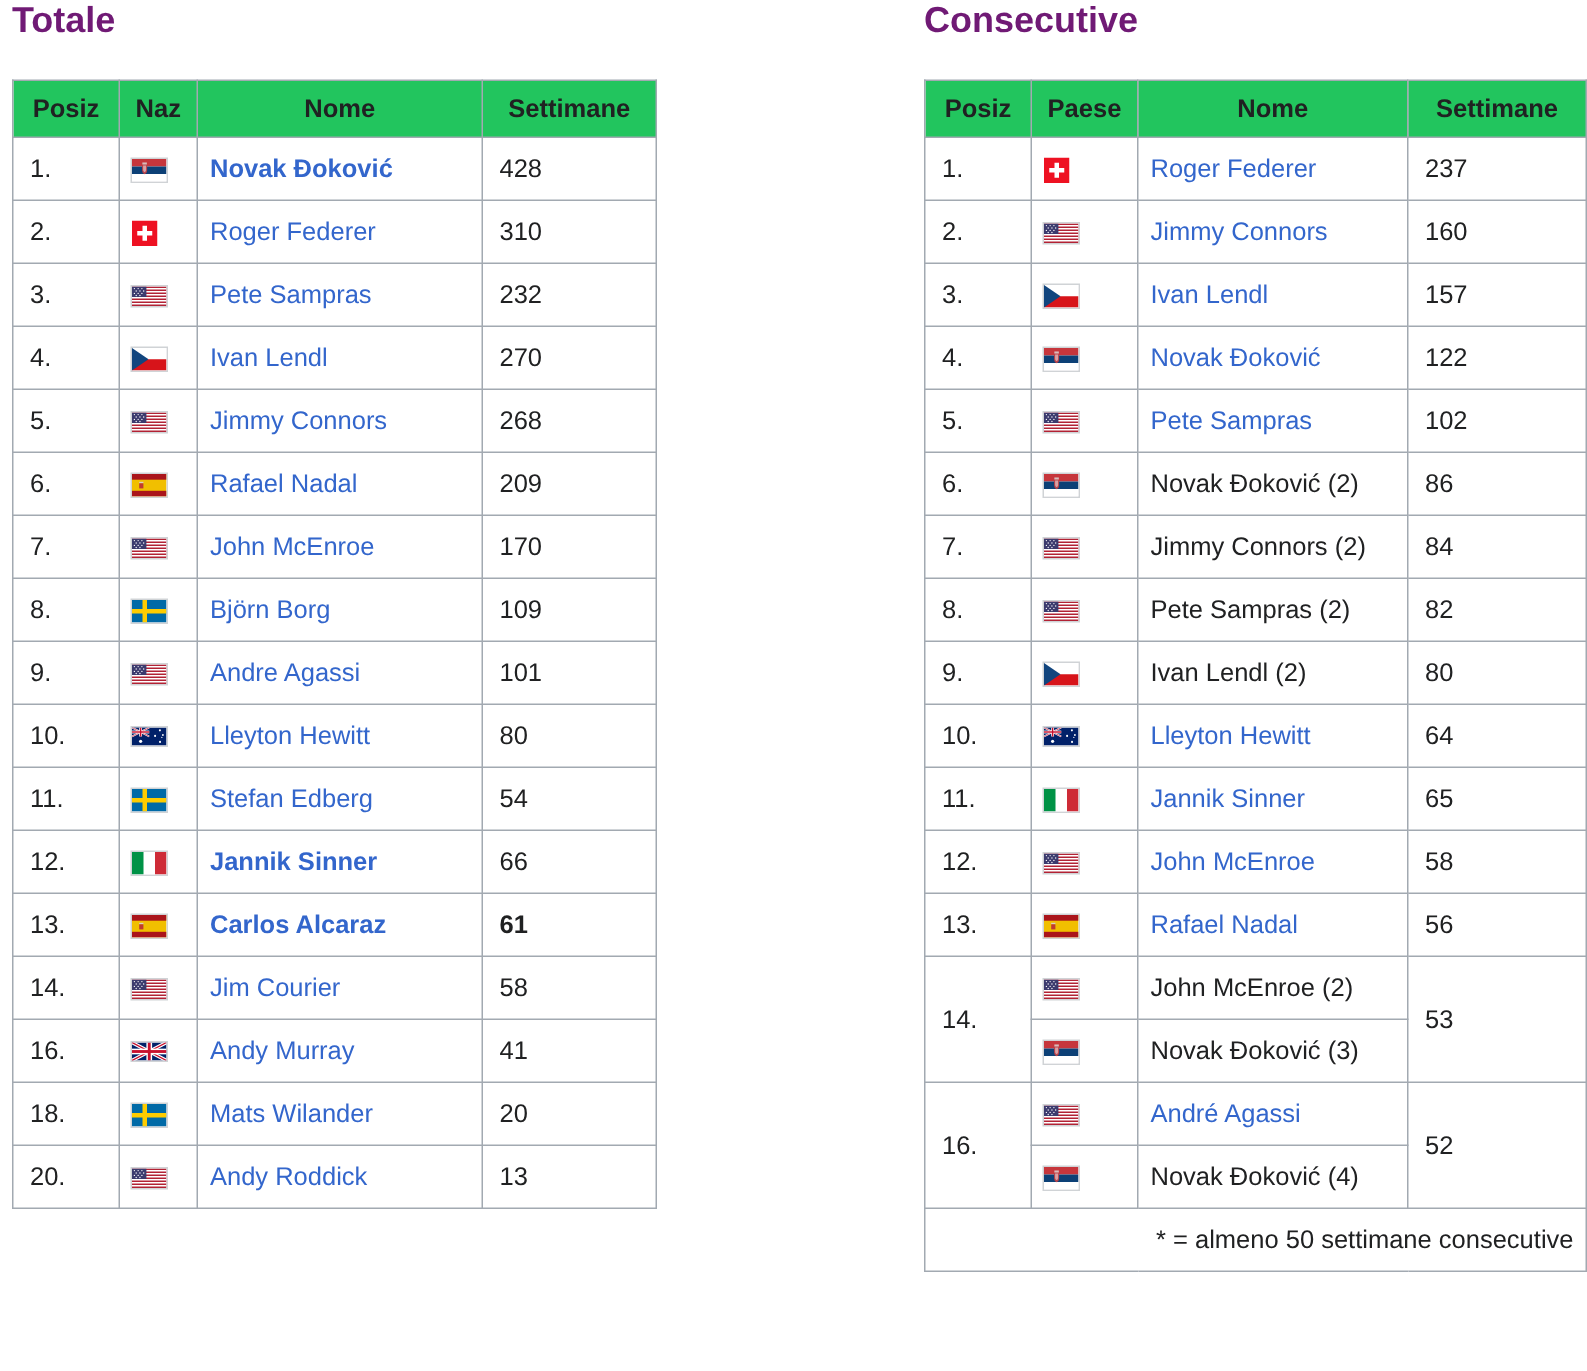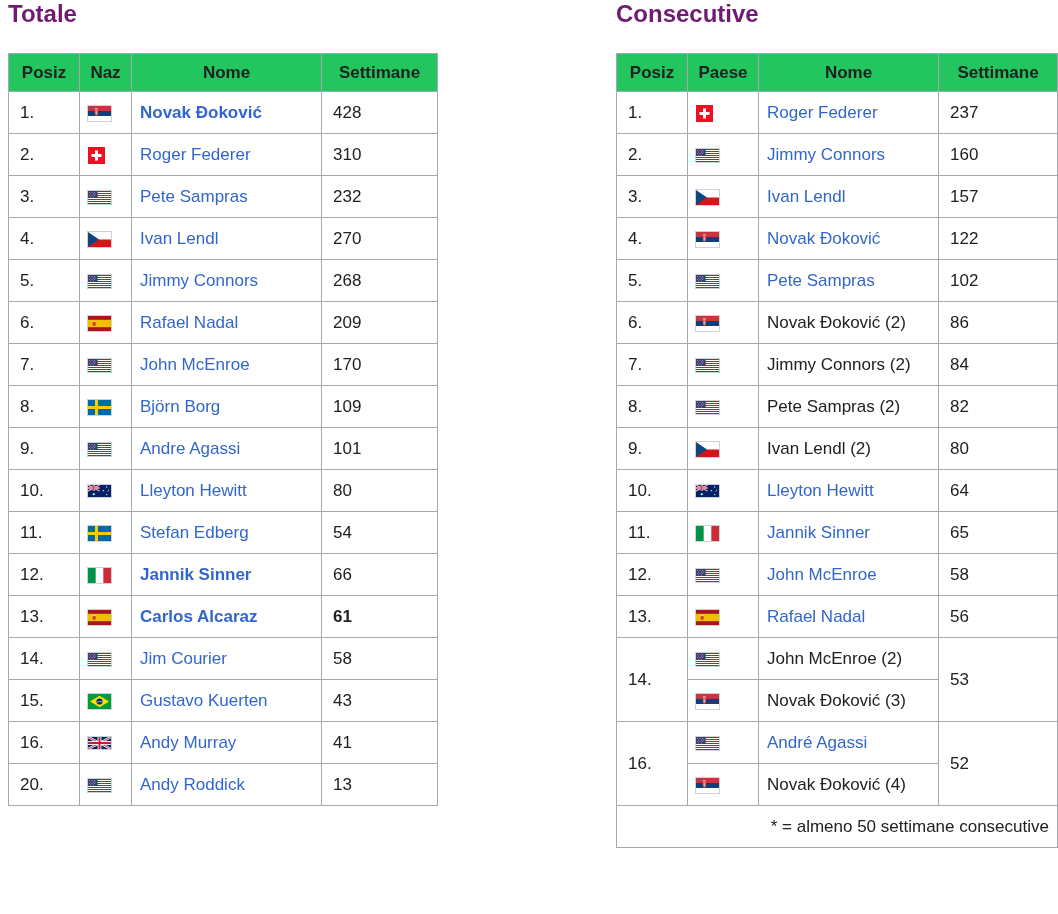--- a/index.html
+++ b/index.html
@@ -314,43 +314,42 @@
                     <circle cx="4.1" cy="4.6" r="0.45"></circle>
                     <circle cx="6.6" cy="4.6" r="0.45"></circle>
                     <circle cx="2.8" cy="6" r="0.45"></circle>
                     <circle cx="5.3" cy="6" r="0.45"></circle>
                   </g>
                 </svg></span></td>
             <td class="name"><a class="lnk" href="#">Jim Courier</a></td>
             <td class="weeks" rowspan="1">58</td>
           </tr>
           <tr>
-            <td class="pos" rowspan="1">15.</td>
-            <td class="flagcell"><span class="flag"><svg width="23" height="15" viewBox="0 0 23 15">
-                  <rect width="23" height="15" fill="#009B3A"></rect>
-                  <path d="M11.5 1.8 L21 7.5 L11.5 13.2 L2 7.5 Z" fill="#FEDF00"></path>
-                  <circle cx="11.5" cy="7.5" r="3.1" fill="#002776"></circle>
-                  <path d="M8.7 8.3 q2.8 -1.5 5.6 -0.5" stroke="#fff" stroke-width="0.6" fill="none"></path>
-                </svg></span></td>
-            <td class="name"><a class="lnk" href="#">Gustavo Kuerten</a></td>
-            <td class="weeks" rowspan="1">43</td>
-          </tr>
-          <tr>
             <td class="pos" rowspan="1">16.</td>
             <td class="flagcell"><span class="flag"><svg width="23" height="12" viewBox="0 0 23 12">
                   <rect width="23" height="12" fill="#012169"></rect>
                   <path d="M0 0 23 12 M23 0 0 12" stroke="#fff" stroke-width="2.4"></path>
                   <path d="M0 0 23 12 M23 0 0 12" stroke="#C8102E" stroke-width="0.9"></path>
                   <rect x="9.6" width="3.8" height="12" fill="#fff"></rect>
                   <rect y="4.1" width="23" height="3.8" fill="#fff"></rect>
                   <rect x="10.55" width="1.9" height="12" fill="#C8102E"></rect>
                   <rect y="5.05" width="23" height="1.9" fill="#C8102E"></rect>
                 </svg></span></td>
             <td class="name"><a class="lnk" href="#">Andy Murray</a></td>
             <td class="weeks" rowspan="1">41</td>
+          </tr>
+          <tr>
+            <td class="pos" rowspan="1">18.</td>
+            <td class="flagcell"><span class="flag"><svg width="23" height="15" viewBox="0 0 23 15">
+                  <rect width="23" height="15" fill="#006AA7"></rect>
+                  <rect x="7" width="3" height="15" fill="#FECC00"></rect>
+                  <rect y="6" width="23" height="3" fill="#FECC00"></rect>
+                </svg></span></td>
+            <td class="name"><a class="lnk" href="#">Mats Wilander</a></td>
+            <td class="weeks" rowspan="1">20</td>
           </tr>
           <tr>
             <td class="pos" rowspan="1">20.</td>
             <td class="flagcell"><span class="flag"><svg width="23" height="13" viewBox="0 0 23 13">
                   <rect width="23" height="13" fill="#B22234"></rect>
                   <g fill="#fff">
                     <rect y="1" width="23" height="1"></rect>
                     <rect y="3" width="23" height="1"></rect>
                     <rect y="5" width="23" height="1"></rect>
                     <rect y="7" width="23" height="1"></rect>

